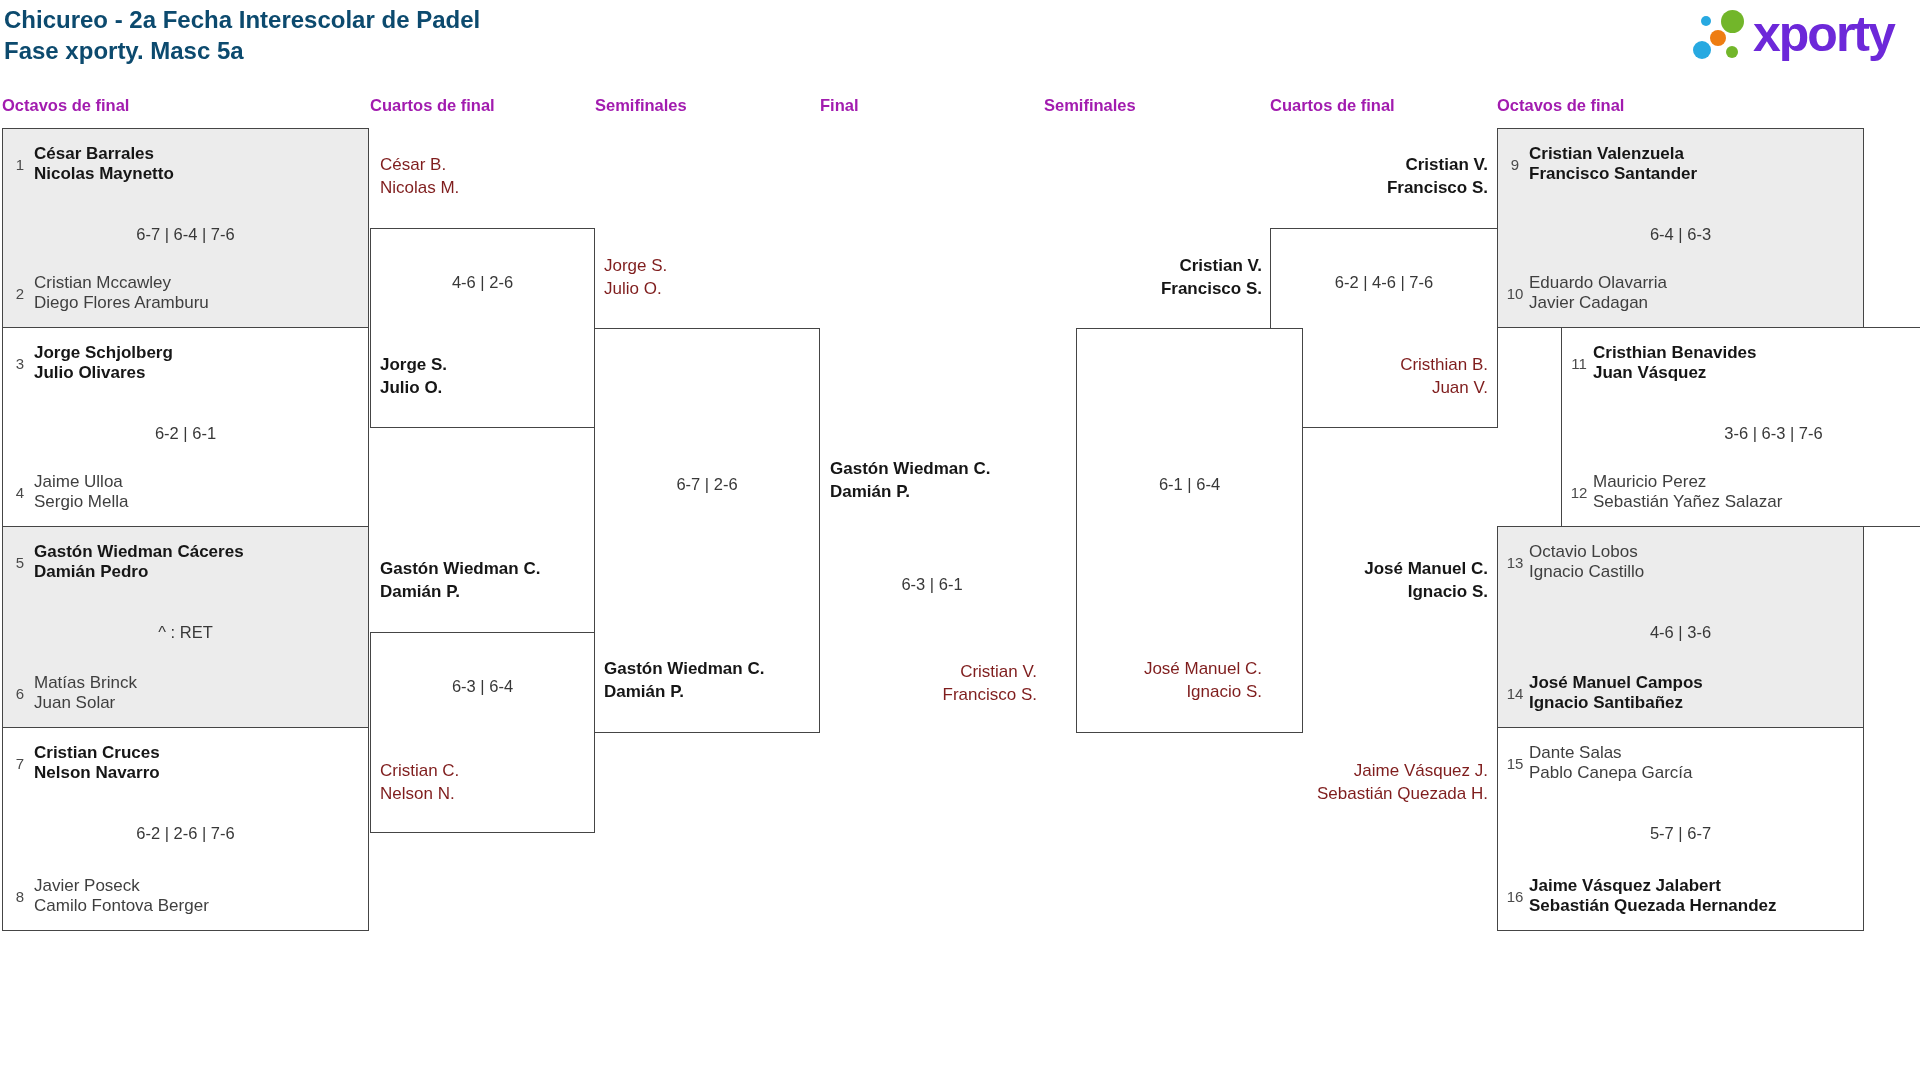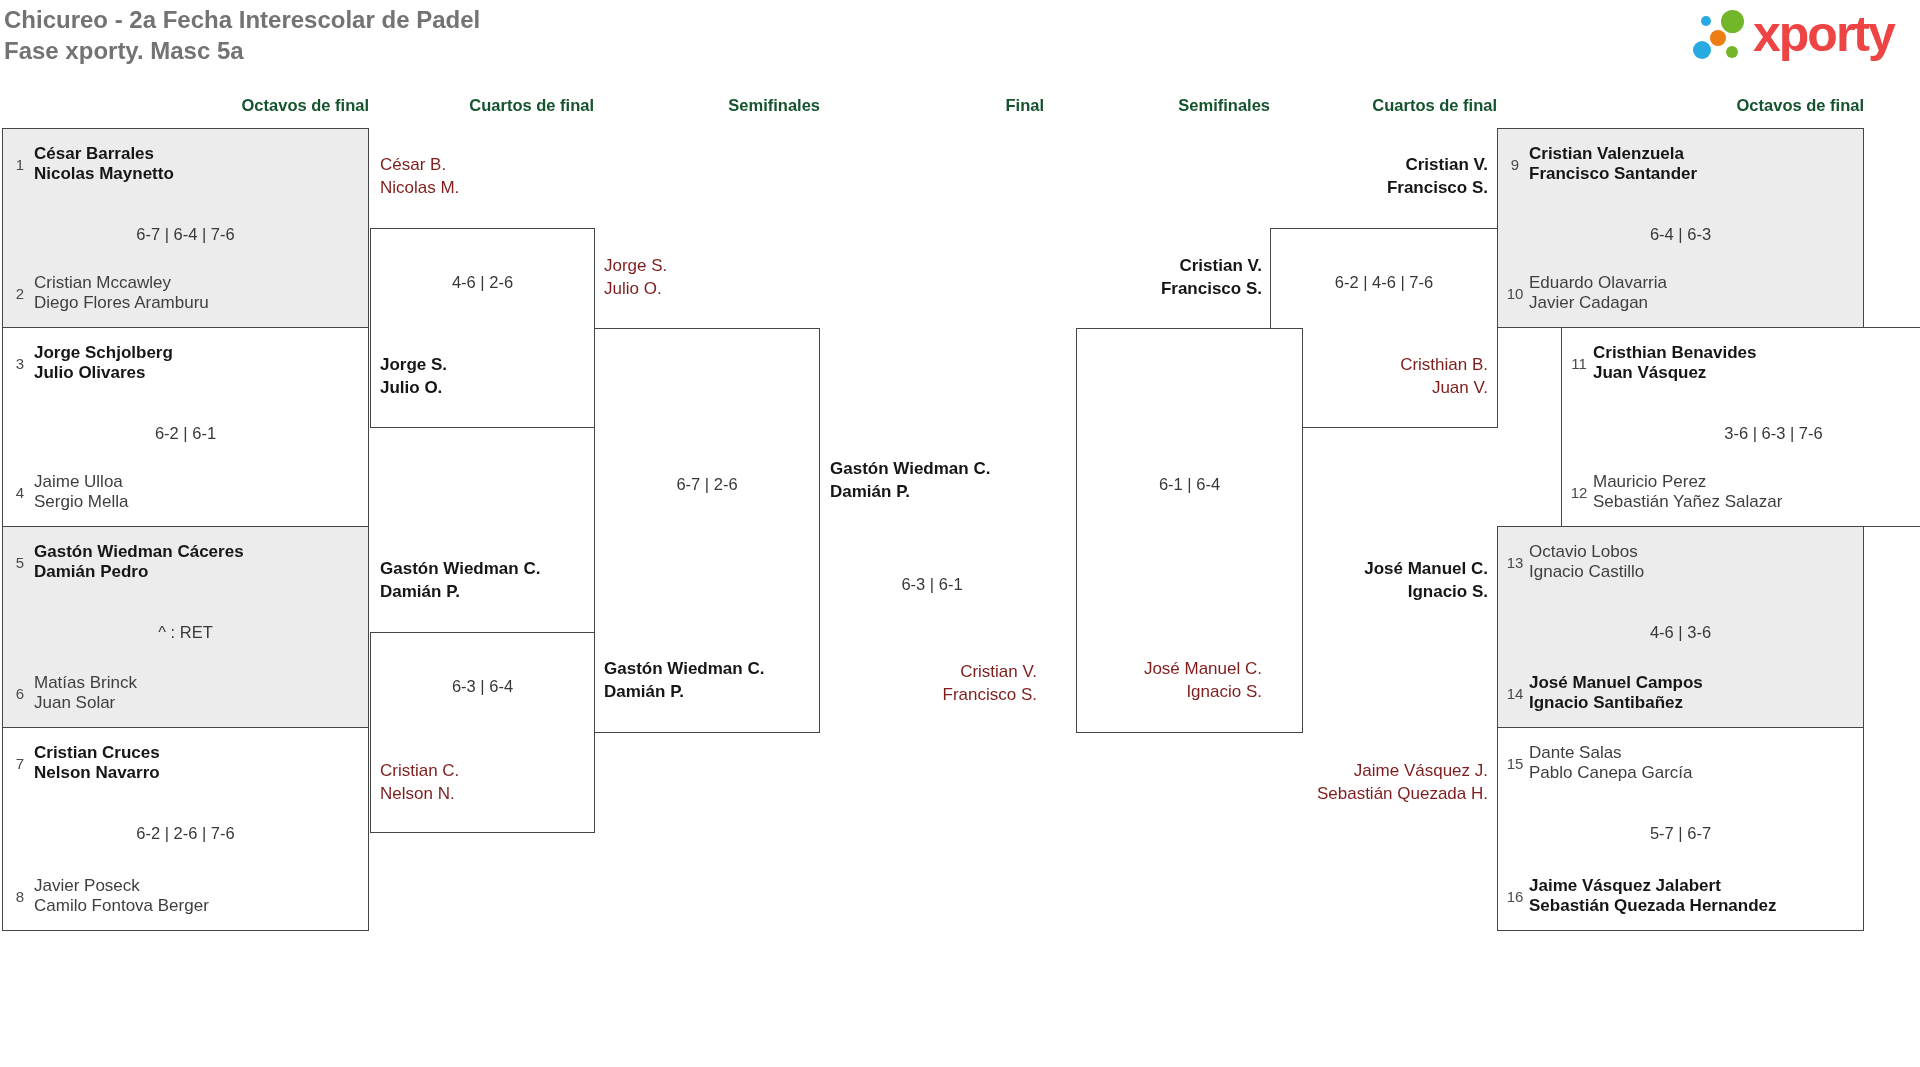--- a/index.html
+++ b/index.html
@@ -1,23 +1,23 @@
 <!DOCTYPE html>
 <html><head>
 <meta charset="utf-8">
 <style>
   html,body{margin:0;padding:0;background:#fff;}
   .canvas{position:relative;width:1920px;height:1067px;background:#fff;overflow:hidden;
           font-family:"Liberation Sans","DejaVu Sans",sans-serif;color:#222;}
-  .title{position:absolute;left:4px;top:4px;font-size:24px;line-height:31px;font-weight:700;color:#737373;}
+  .title{position:absolute;left:4px;top:4px;font-size:24px;line-height:31px;font-weight:700;color:#0c4a6e;}
   .logo{position:absolute;left:1690px;top:0;width:230px;height:80px;}
   .dot{position:absolute;border-radius:50%;}
   .brand{position:absolute;left:63px;top:4px;font-size:50px;line-height:60px;font-weight:800;
-         letter-spacing:-2px;color:#ef4444;}
-  .rhead{position:absolute;top:96px;height:20px;font-size:16.5px;font-weight:700;color:#14532d;text-align:right;}
+         letter-spacing:-2px;color:#6d28d9;}
+  .rhead{position:absolute;top:96px;height:20px;font-size:16.5px;font-weight:700;color:#a21caf;text-align:left;}
   .box{position:absolute;border:1px solid #454545;background:#fff;box-sizing:border-box;}
   .box.alt{background:#ececec;}
   .trow{position:absolute;left:5px;right:6px;display:flex;align-items:center;}
   .trow.t{top:15px;}
   .trow.b{bottom:14px;}
   .seed{width:24px;flex:0 0 24px;text-align:center;font-size:15px;color:#4a4a4a;margin-right:2px;}
   .names{font-size:17px;line-height:20px;color:#3f3f3f;}
   .names.w, .lbl.w{font-weight:700;color:#161616;}
   .score{position:absolute;left:0;right:0;text-align:center;font-size:16.5px;line-height:18px;color:#383838;}
   .obox .score{top:96px;}

